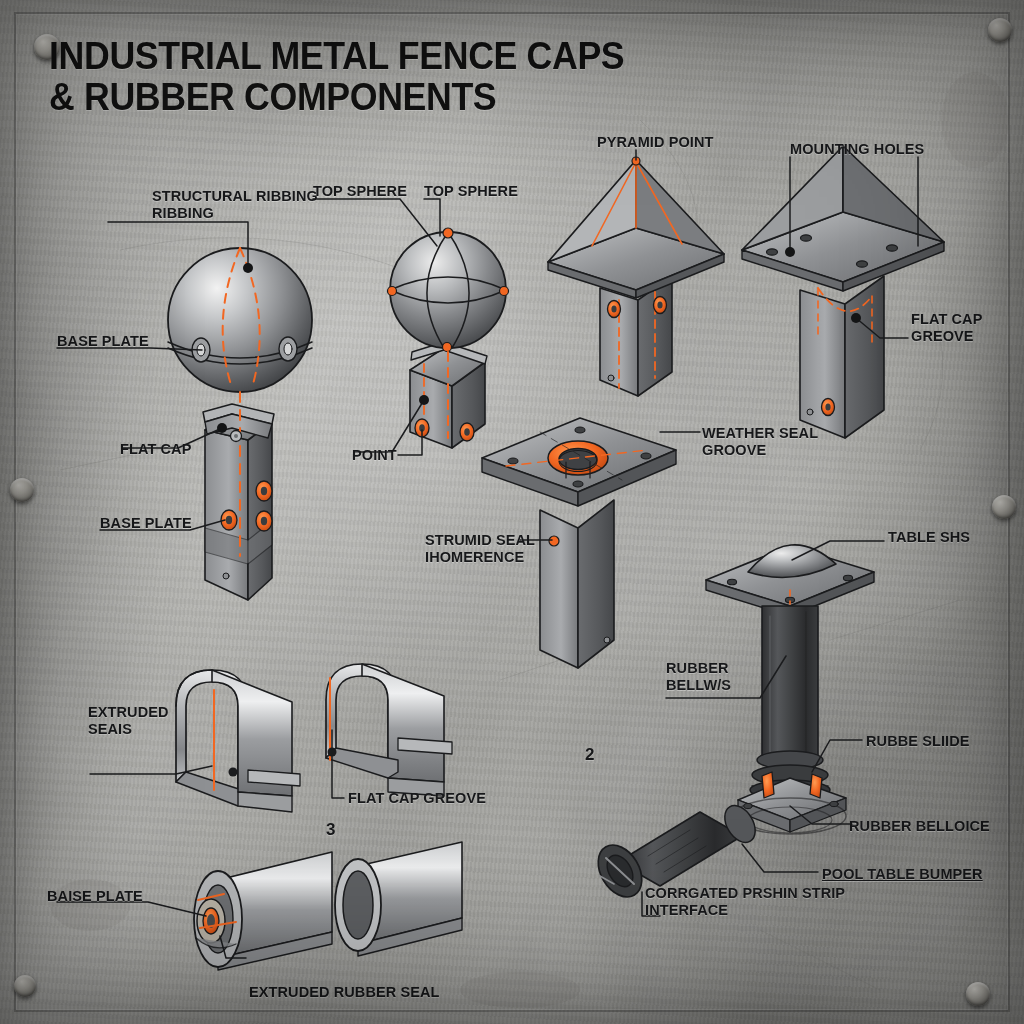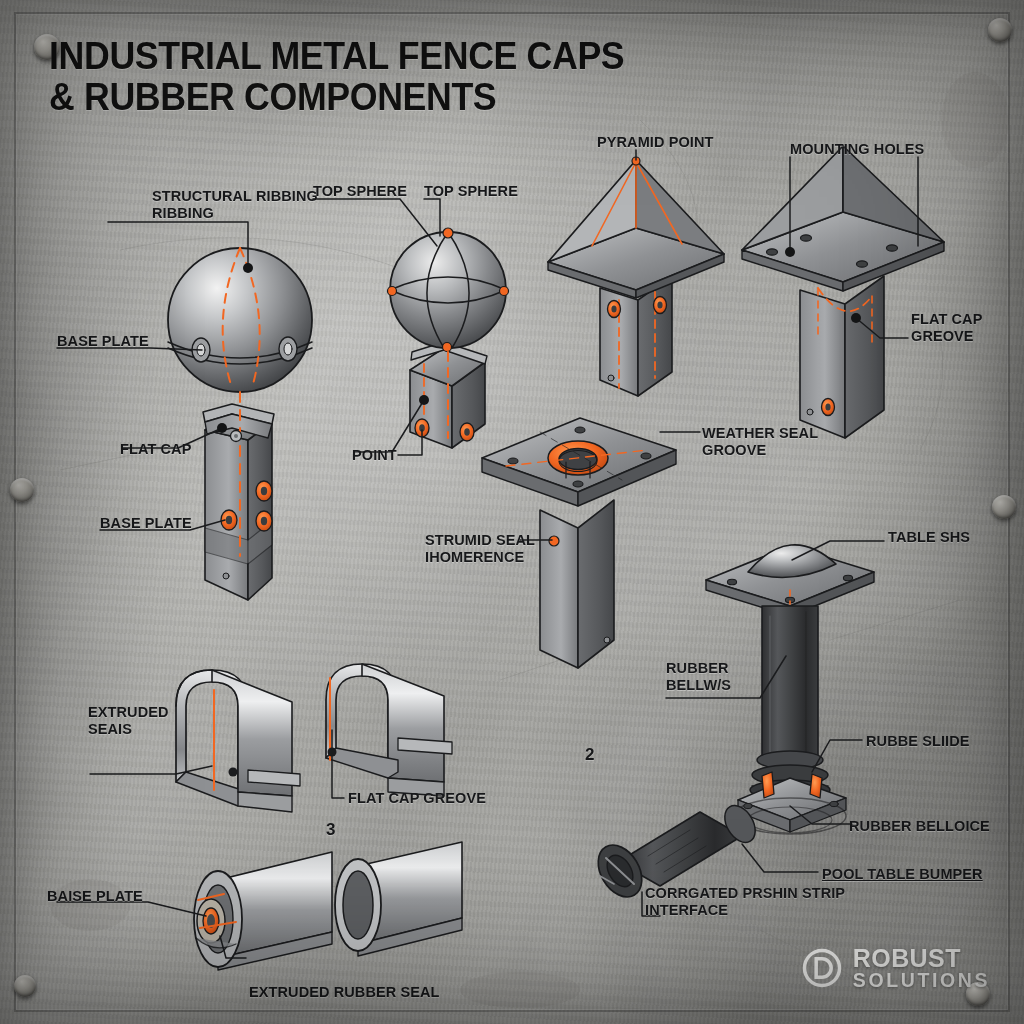--- a/index.html
+++ b/index.html
@@ -539,25 +539,15 @@
 INTERFACE</div>
   <div class="lbl" style="left:88px;top:704px;">EXTRUDED
 SEAIS</div>
   <div class="lbl" style="left:348px;top:790px;">FLAT CAP GREOVE</div>
   <div class="lbl" style="left:47px;top:888px;">BAISE PLATE</div>
   <div class="lbl" style="left:249px;top:984px;">EXTRUDED RUBBER SEAL</div>
 
   <div class="num" style="left:585px;top:745px;">2</div>
   <div class="num" style="left:326px;top:820px;">3</div>
 
-  <div class="logo">
-    <svg class="mark" viewBox="0 0 48 48">
-      <circle cx="24" cy="24" r="21" fill="none" stroke="#f2f2f0" stroke-width="4.2"></circle>
-      <path d="M17 13 L24 13 A11 11 0 0 1 24 35 L17 35 Z M17 18.5 L17 29.5" fill="none" stroke="#f2f2f0" stroke-width="4.2"></path>
-    </svg>
-    <div class="txt">
-      <div class="l1">ROBUST</div>
-      <div class="l2">SOLUTIONS</div>
-    </div>
-  </div>
 
   <div class="vign"></div>
 </div>
 
 </body></html>

